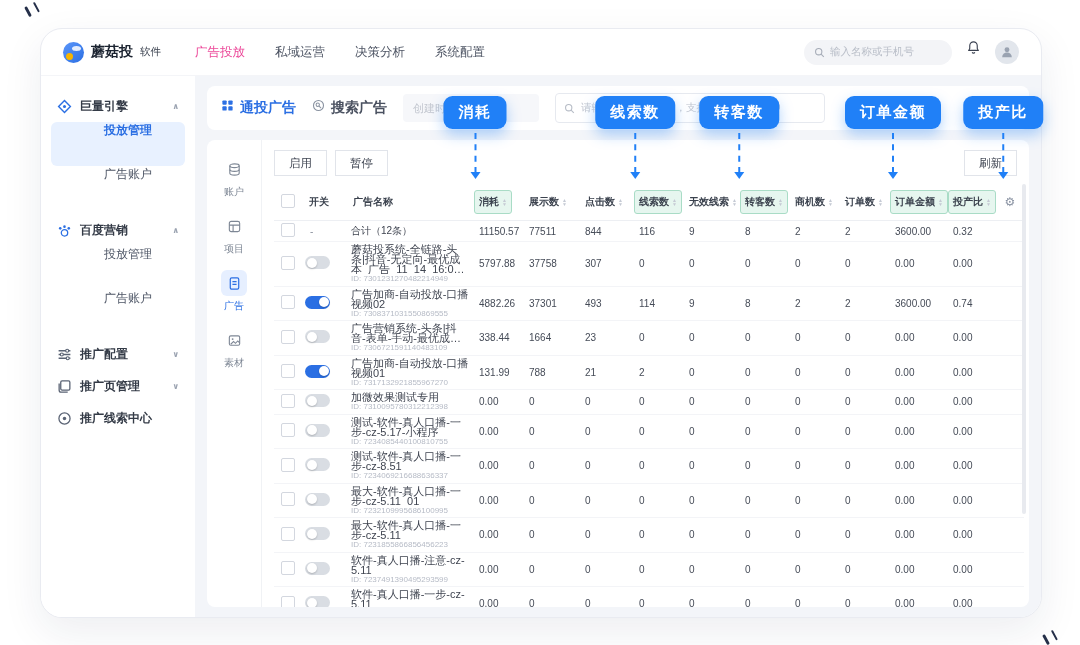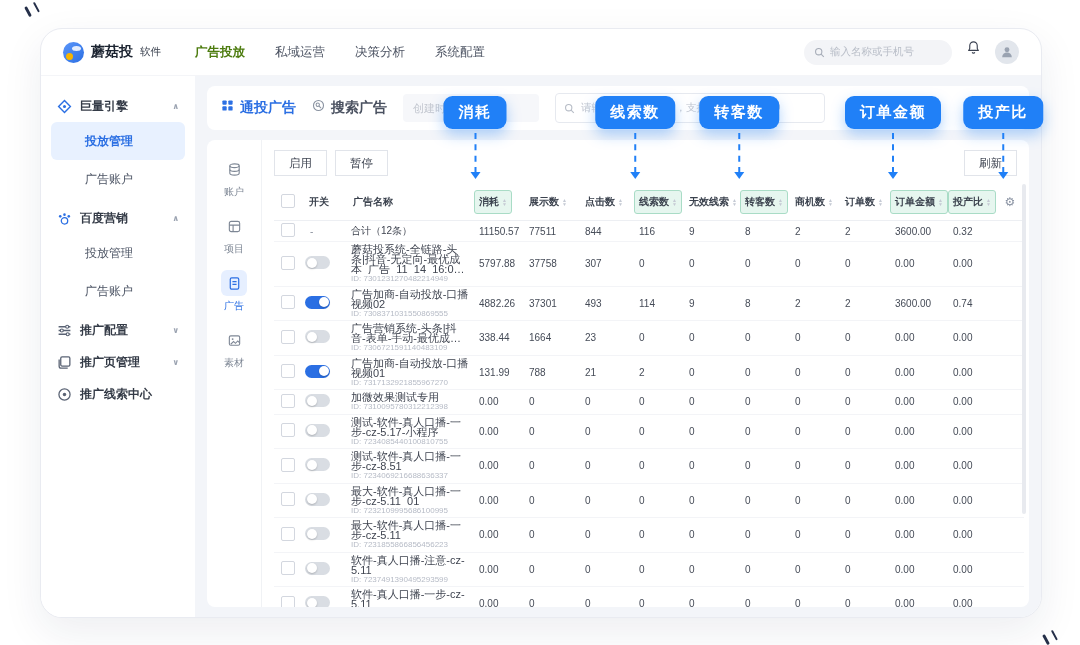--- a/index.html
+++ b/index.html
@@ -18,32 +18,32 @@
   
   .topbar{height:46px;flex:none;display:flex;align-items:center;padding:0 22px;border-bottom:1px solid #f4f5f8}
   .logo{display:flex;align-items:center;gap:7px}
   .logo-mark{width:21px;height:21px;border-radius:50%;background:linear-gradient(135deg,#5b96fa,#2b6fe3);position:relative;flex:none}
   .logo-mark::after{content:"";position:absolute;left:3px;bottom:3px;width:7px;height:7px;border-radius:50%;background:#f7b500}
   .logo-mark::before{content:"";position:absolute;right:3px;top:4px;width:9px;height:5px;border-radius:50%;background:rgba(255,255,255,.85)}
   .logo-name{font-size:14px;font-weight:700;color:#1b2330}
   .logo-suffix{font-size:10.5px;color:#39404e}
   .nav{display:flex;gap:30px;margin-left:34px;font-size:12.5px;color:#4d5463}
   .nav-item{cursor:pointer}
-  .nav-item.active{color:#4d7c0f;font-weight:700}
+  .nav-item.active{color:#ec4899;font-weight:400}
   .top-right{margin-left:auto;display:flex;gap:14px}
   .top-search{width:128px;height:25px;border-radius:13px;background:#f3f4f7;display:flex;align-items:center;gap:5px;padding:0 10px;font-size:10.5px;color:#b9bec8;white-space:nowrap;overflow:hidden}
   .bell{display:inline-flex;color:#3a4150}
   .avatar{width:24px;height:24px;border-radius:50%;background:#e2e6ec;display:inline-flex;align-items:center;justify-content:center;color:#9aa3b1}
 
   
   .wbody{display:flex;flex:1;min-height:0}
   .sidebar{width:134px;flex:none;padding:14px 10px;display:flex;flex-direction:column;background:#fff}
   .sgroup{height:32px;display:flex;align-items:center;gap:8px;font-size:12px;color:#333a46;padding:0 6px;font-weight:600;border-radius:6px;cursor:pointer}
   .sgroup .scaret{margin-left:auto;font-size:8px;color:#9aa2b0}
-  .schild{height:38px;display:flex;align-items:center;padding-left:34px;font-size:12px;color:#4d5565;border-radius:6px;cursor:pointer}
+  .schild{height:44px;display:flex;align-items:flex-start;padding-left:53px;font-size:12px;color:#4d5565;border-radius:6px;cursor:pointer}
   .schild.active{background:#e8f1ff;color:var(--accent,#2b6fe3);font-weight:600}
   .sicon{width:15px;height:15px;display:inline-flex;color:#5a6374;flex:none}
   .sicon.accent{color:var(--accent,#2b6fe3)}
   .sgap{height:4px}
 
   .main{flex:1;background:#f3f5f9;padding:10px 12px;display:flex;flex-direction:column;gap:10px;min-width:0}
 
   
   .filterbar{background:#fff;border-radius:8px;height:44px;flex:none;display:flex;align-items:center;padding:0 14px;gap:16px}
   .mode{display:flex;align-items:flex-start;gap:6px;font-size:14px;color:#4a5160;font-weight:600;cursor:pointer}

